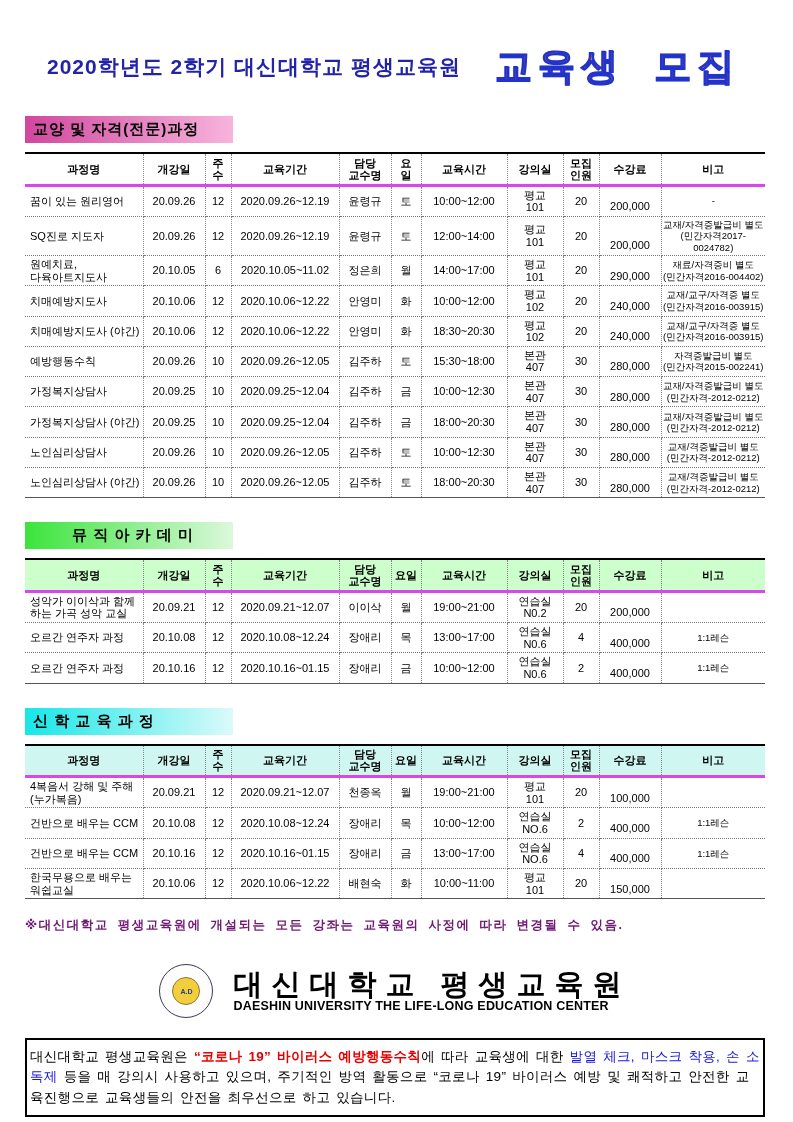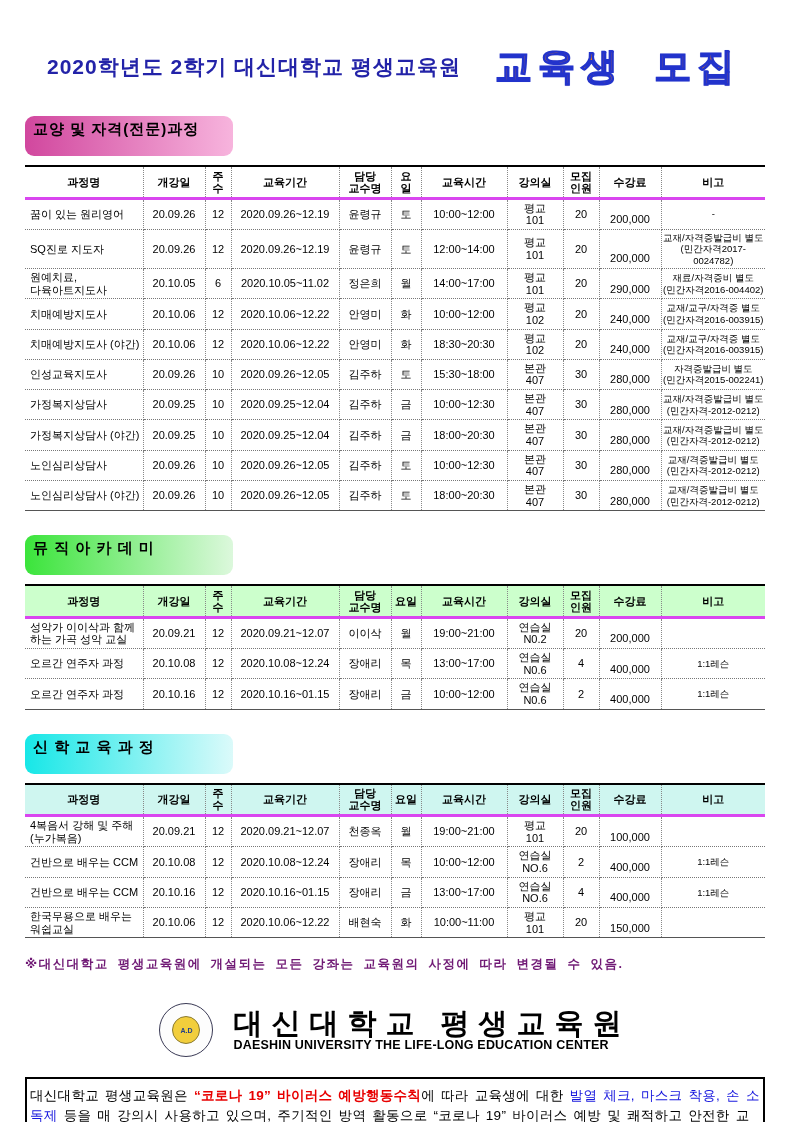--- a/index.html
+++ b/index.html
@@ -22,27 +22,26 @@
   .doc-badge {
     font-size:37px; font-weight:800; color:#FF7F00;
     letter-spacing:6px; word-spacing:14px; white-space:nowrap;
     -webkit-text-stroke:1.3px #2233CC;
     text-shadow:0 0 1px #2233CC;
   }
 
   
   .section { margin-top:24px; }
   .section-heading {
-    width:208px; padding:4px 0 17px 8px;
+    width:208px; padding:4px 0 4px 8px;
     font-size:15px; font-weight:bold; color:#000; letter-spacing:1px;
     white-space:nowrap;
-    border-radius:9px;
   }
   .theme-pink  .section-heading { background:linear-gradient(90deg,#D1479E 0%,#F7B4DD 100%); }
-  .theme-green .section-heading { background:linear-gradient(90deg,#3BE43B 0%,#DCF8DC 100%); }
+  .theme-green .section-heading { background:linear-gradient(90deg,#3BE43B 0%,#DCF8DC 100%);text-align:center; }
   .theme-cyan  .section-heading { background:linear-gradient(90deg,#17E7E7 0%,#DBFAFA 100%); }
 
   
   table { width:740px; border-collapse:collapse; table-layout:fixed; margin-top:9px; font-size:11px; }
   thead th {
     font-weight:bold; text-align:center; vertical-align:middle;
     border-top:2px solid #000; border-bottom:3px solid #d946ef;
     padding:2px 1px; white-space:pre-line; line-height:1.1; height:32px;
   }
   .theme-green thead th { background:#CCFFCC; }
@@ -192,21 +191,21 @@
             <td>화</td>
             <td>18:30~20:30</td>
             <td>평교
 102</td>
             <td>20</td>
             <td>240,000</td>
             <td>교재/교구/자격증 별도
 (민간자격2016-003915)</td>
           </tr>
           <tr>
-            <td>인성교육지도사</td>
+            <td>예방행동수칙</td>
             <td>20.09.26</td>
             <td>10</td>
             <td>2020.09.26~12.05</td>
             <td>김주하</td>
             <td>토</td>
             <td>15:30~18:00</td>
             <td>본관
 407</td>
             <td>30</td>
             <td>280,000</td>

